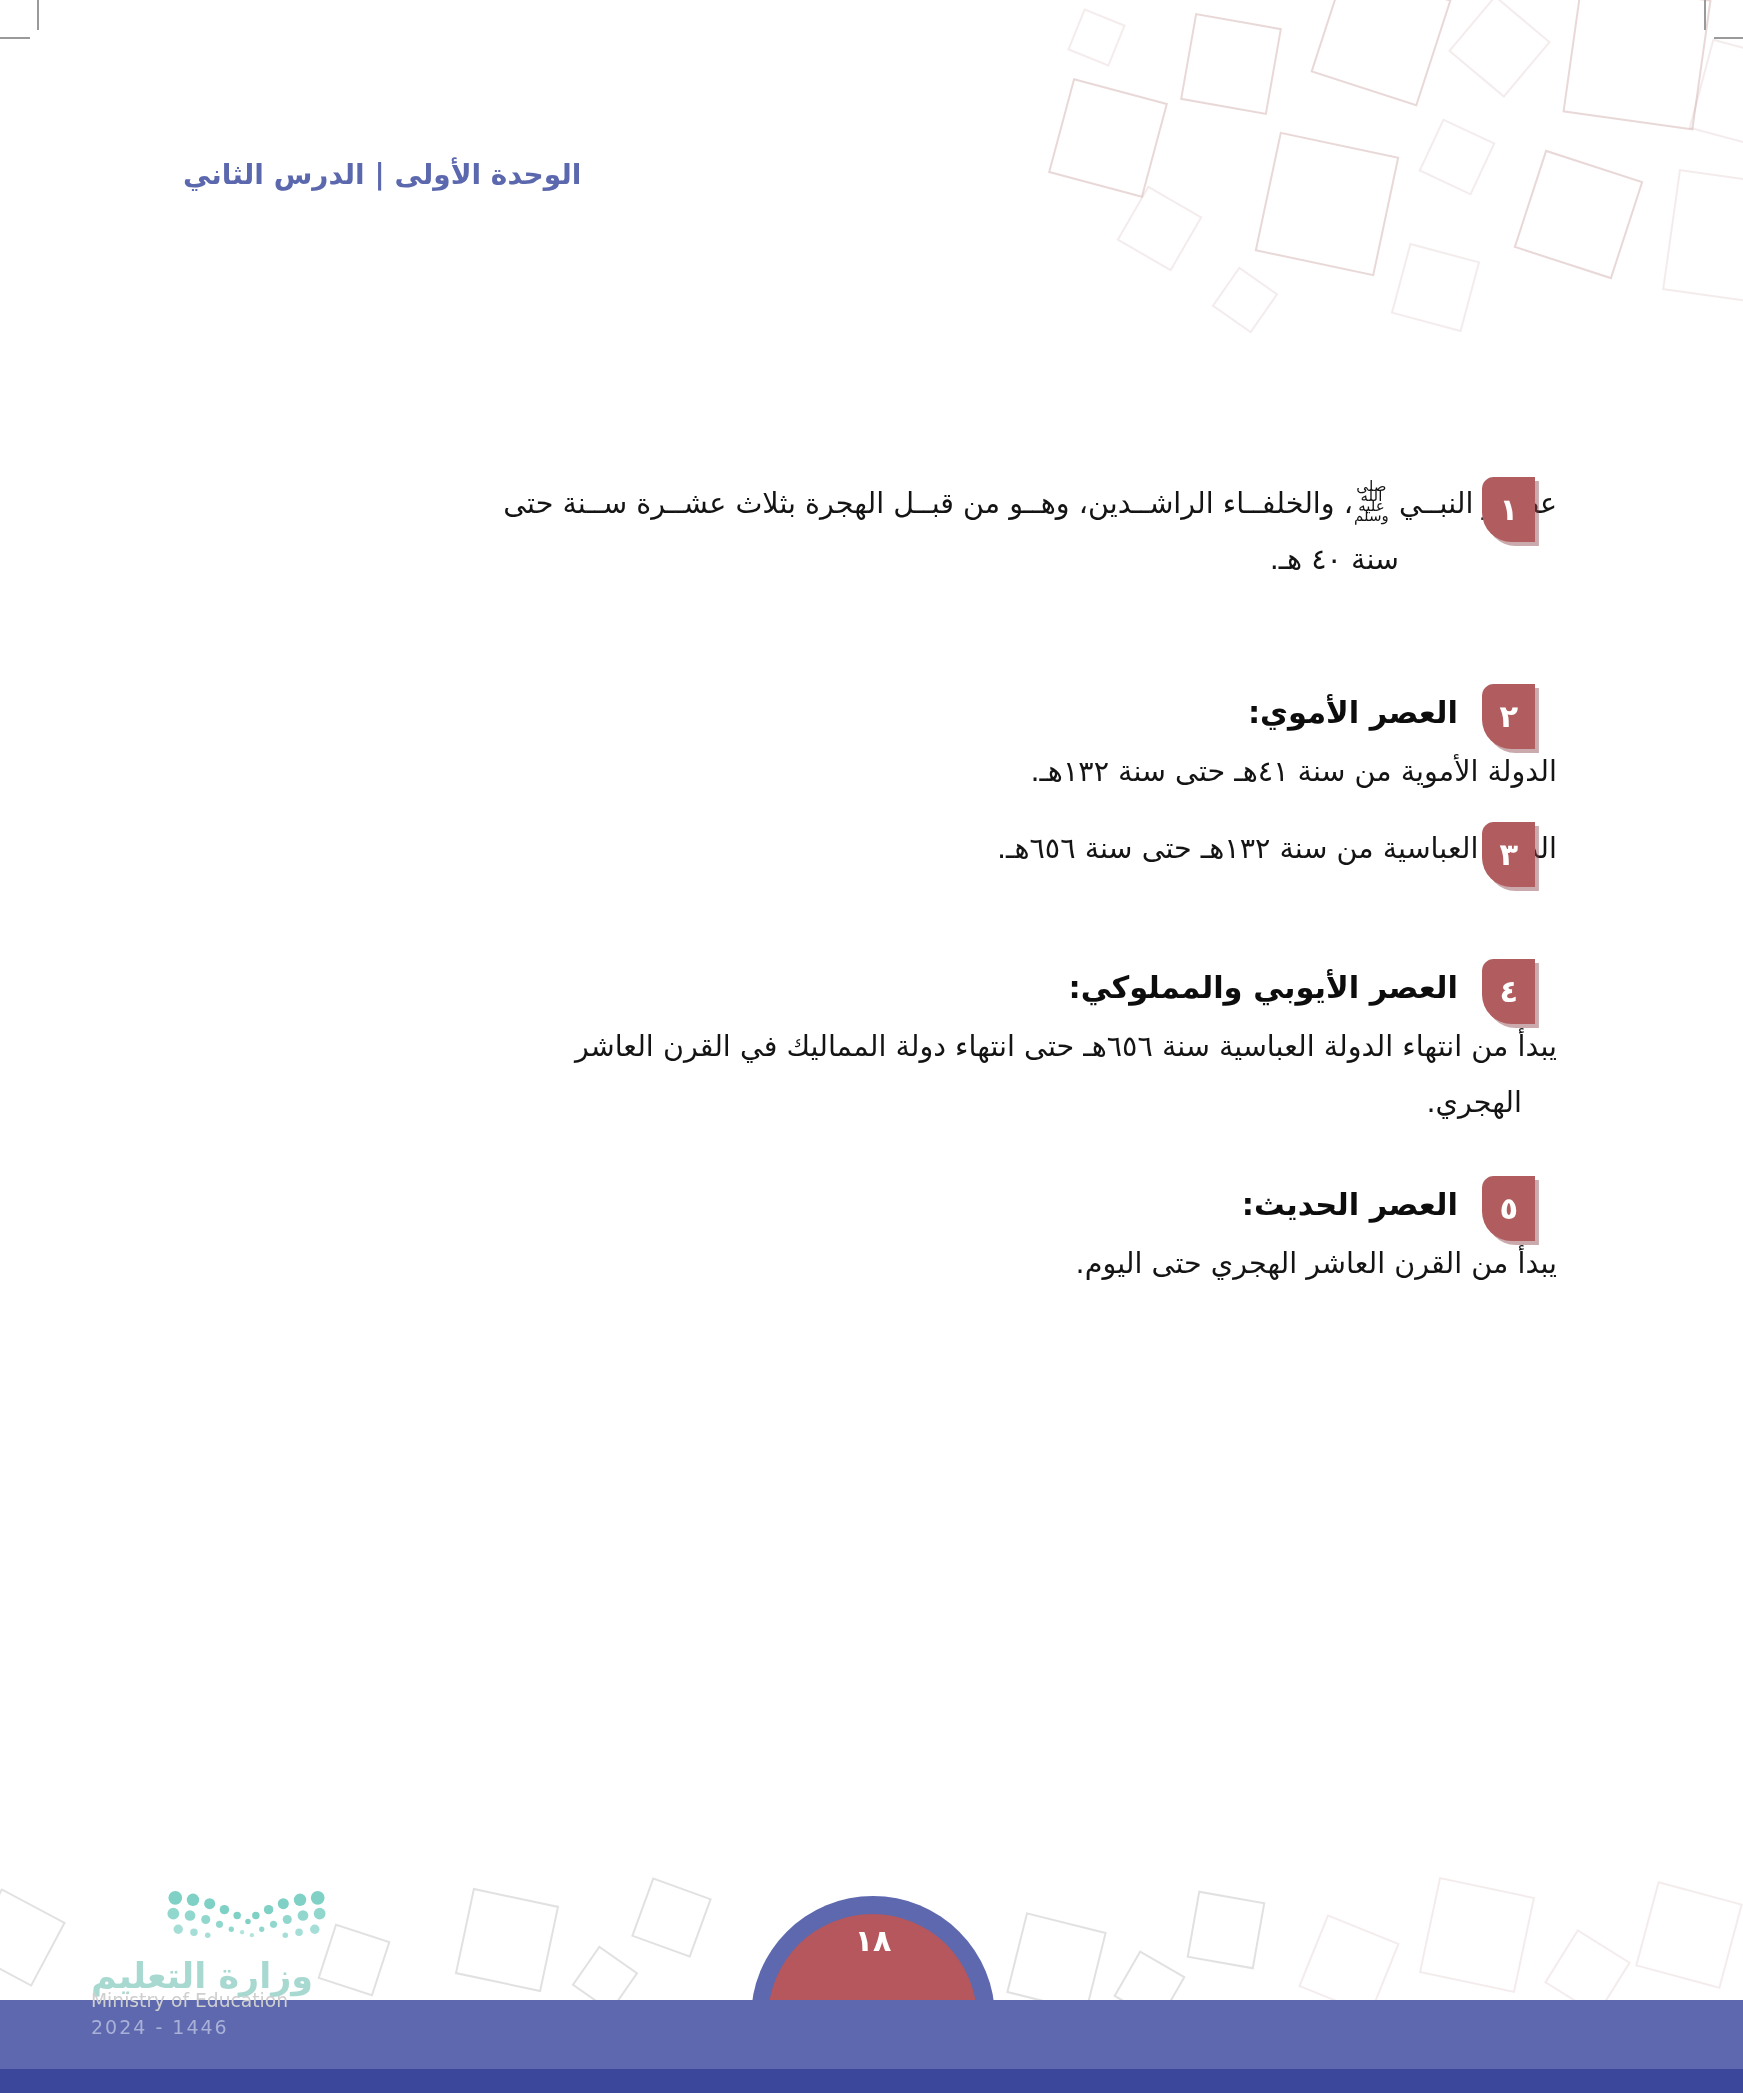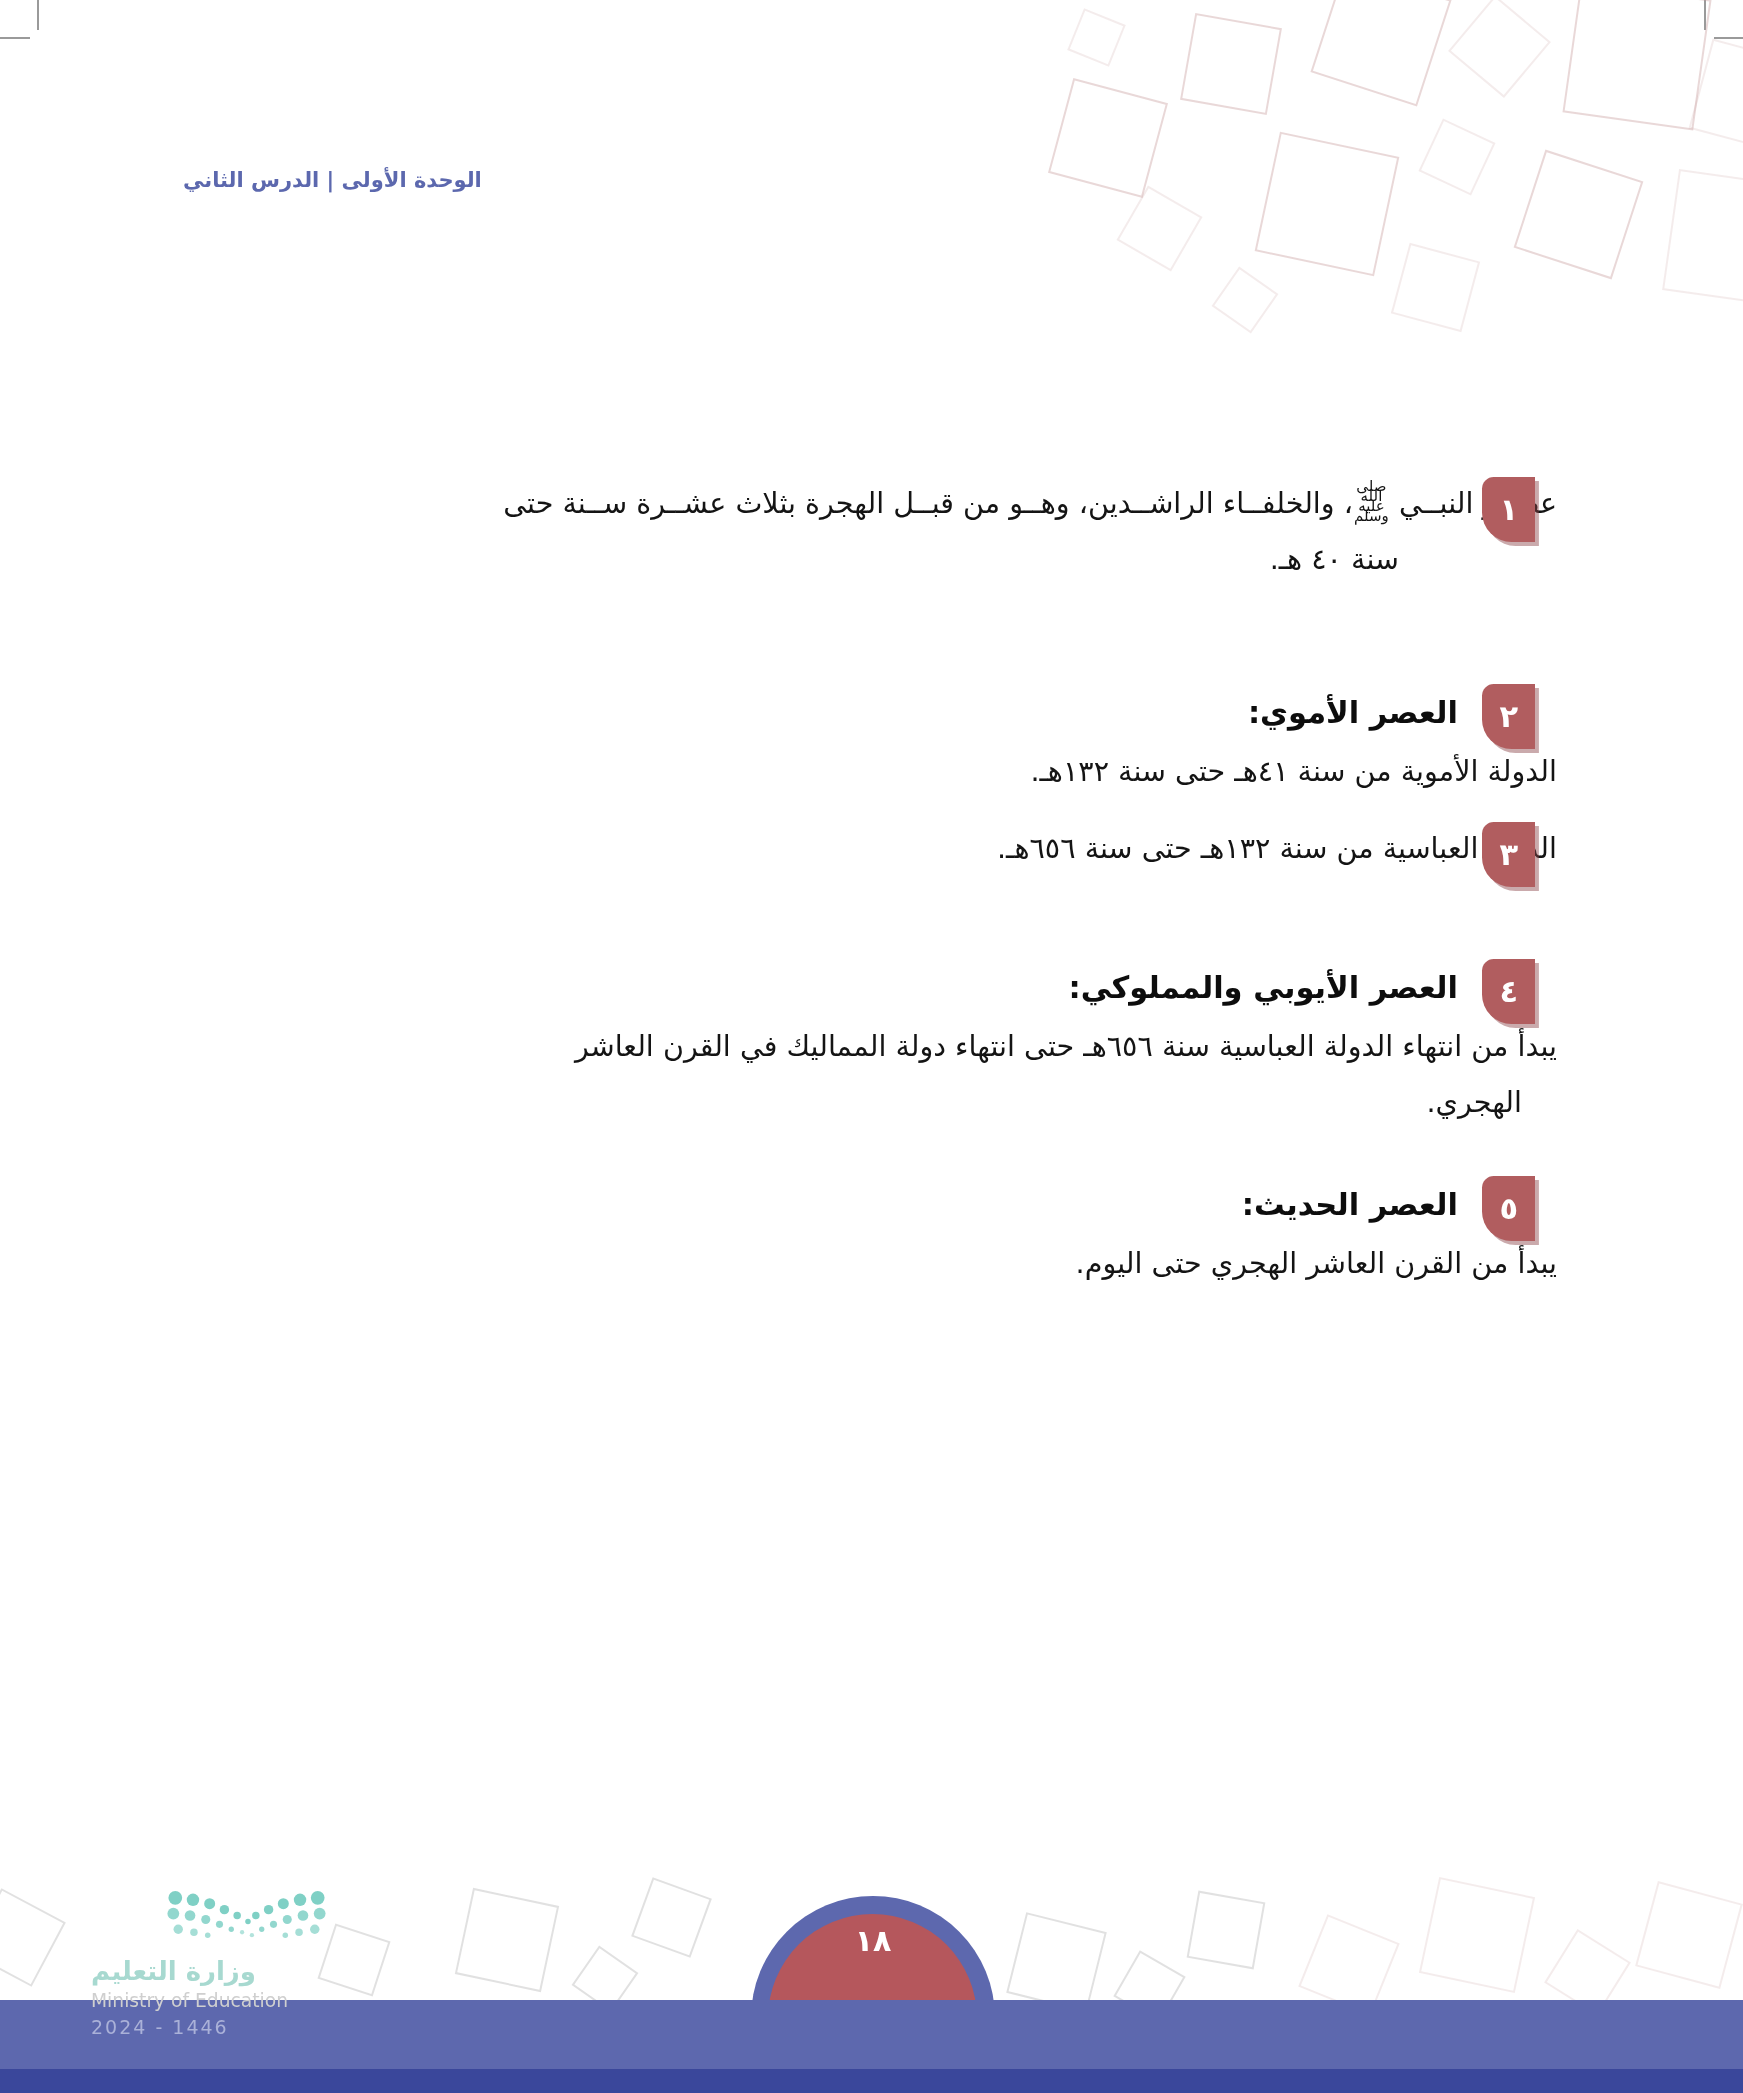--- a/index.html
+++ b/index.html
@@ -13,23 +13,23 @@
     color:#111;
   }
   
   .crop{position:absolute;background:#9a9a9a;}
   
   .sq{position:absolute;border:2px solid rgba(198,152,152,.38);}
   .sq.gray{border-color:rgba(175,175,175,.38);}
   .sq.faint{border-color:rgba(205,170,170,.22);}
   
   .breadcrumb{
-    position:absolute;left:183px;top:168px;
+    position:absolute;left:183px;top:158px;
     direction:rtl;white-space:nowrap;
-    font-size:21px;font-weight:bold;color:#5c68ae;
+    font-size:28px;font-weight:bold;color:#5c68ae;
   }
   
   .intro{
     position:absolute;right:167px;top:364px;
     direction:rtl;white-space:nowrap;
     font-size:32.5px;font-weight:bold;color:#0d0d0d;
   }
   
   .section{position:absolute;left:148px;right:187px;direction:rtl;}
   .badge{
@@ -78,21 +78,21 @@
   .page-number{
     position:absolute;left:751px;top:1923px;width:244px;
     text-align:center;color:#ffffff;
     font-size:30px;font-weight:bold;z-index:4;
   }
   
   .logo-dots{position:absolute;left:165px;top:1889px;z-index:4;}
   .logo-ar{
     position:absolute;left:91px;top:1956px;width:236px;
     direction:rtl;text-align:left;
-    font-size:26px;font-weight:bold;color:#a7d9d0;z-index:4;white-space:nowrap;
+    font-size:35px;font-weight:bold;color:#a7d9d0;z-index:4;white-space:nowrap;
   }
   .logo-en{
     position:absolute;left:91px;top:1990px;
     font-size:18.7px;color:#cfcfcf;z-index:4;white-space:nowrap;
   }
   .logo-years{
     position:absolute;left:91px;top:2016px;
     font-size:19px;color:#aab1d8;z-index:4;white-space:nowrap;letter-spacing:2px;
   }
 </style>

